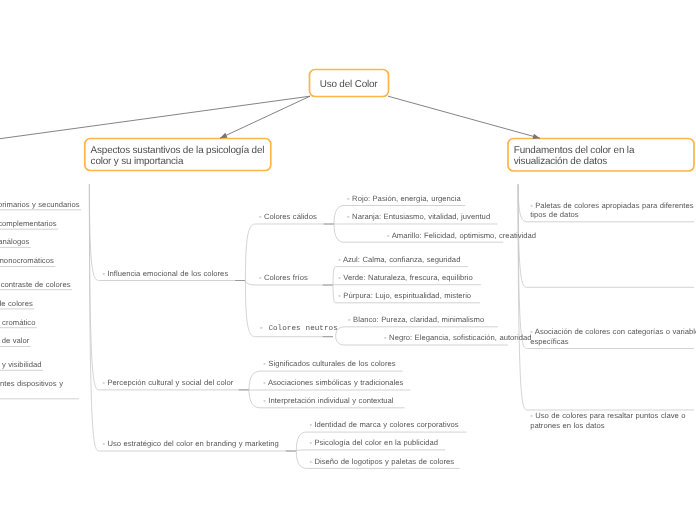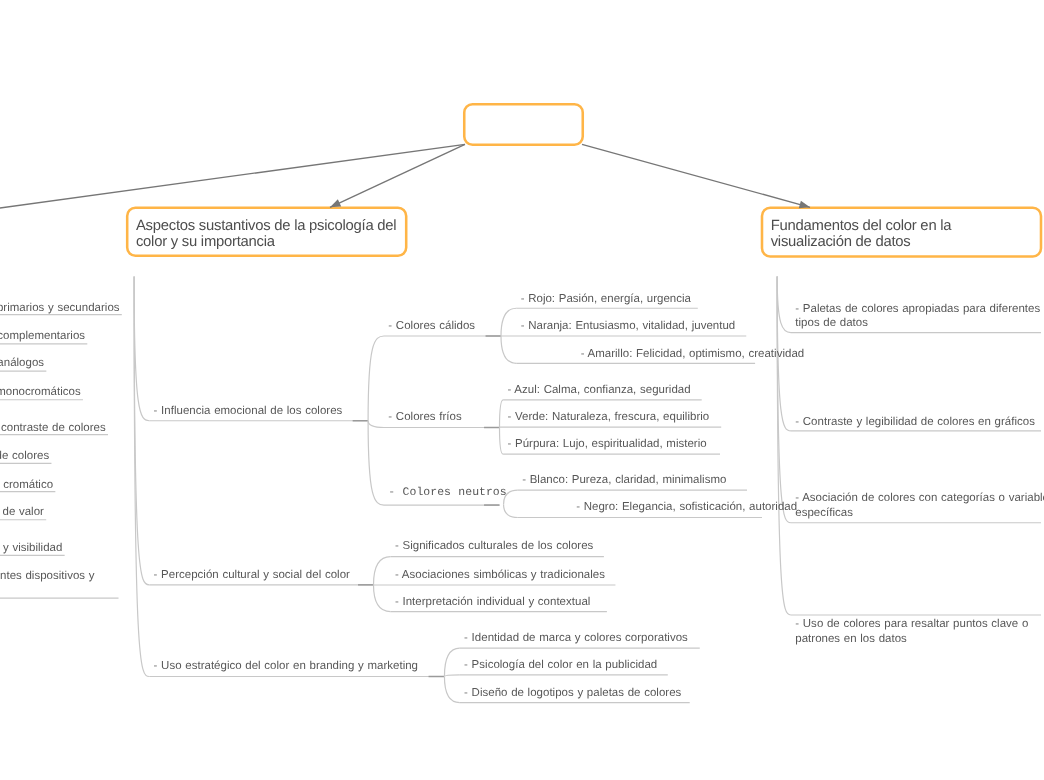--- a/index.html
+++ b/index.html
@@ -87,20 +87,21 @@
       <path d="M-60 229.2H58.2" fill="none" stroke="#c8c8c8" stroke-width="0.8"></path>
       <path d="M-60 247.4H30.9" fill="none" stroke="#c8c8c8" stroke-width="0.8"></path>
       <path d="M-60 266.5H55.3" fill="none" stroke="#c8c8c8" stroke-width="0.8"></path>
       <path d="M-60 289.7H72" fill="none" stroke="#c8c8c8" stroke-width="0.8"></path>
       <path d="M-60 308.9H34.3" fill="none" stroke="#c8c8c8" stroke-width="0.8"></path>
       <path d="M-60 327.7H36.9" fill="none" stroke="#c8c8c8" stroke-width="0.8"></path>
       <path d="M-60 346.5H30.8" fill="none" stroke="#c8c8c8" stroke-width="0.8"></path>
       <path d="M-60 370.3H43.1" fill="none" stroke="#c8c8c8" stroke-width="0.8"></path>
       <path d="M-60 398.8H79" fill="none" stroke="#c8c8c8" stroke-width="0.8"></path>
     </svg>
+<div class="boxnode" style="left: 309.5px; top: 69.5px; width: 79px; height: 27px; color: rgb(77, 77, 77);"><span>Uso del Color</span></div>
     <div class="boxnode multiline" style="left: 84.8px; top: 138.5px; width: 186px; height: 32px; color: rgb(77, 77, 77);"><span>Aspectos sustantivos de la psicología del color y su importancia</span></div>
     <div class="boxnode multiline" style="left: 508px; top: 138.5px; width: 186px; height: 45px; color: rgb(77, 77, 77);"><span>Fundamentos del color en la visualización de datos</span></div>
     <div class="leafnode" style="left: 102.4px; top: 268.8px; color: rgb(87, 87, 87);"><span class="dash">-</span><span> Influencia emocional de los colores</span></div>
     <div class="leafnode" style="left: 102.4px; top: 378.2px; color: rgb(87, 87, 87);"><span class="dash">-</span><span> Percepción cultural y social del color</span></div>
     <div class="leafnode" style="left: 102.4px; top: 439.3px; color: rgb(87, 87, 87);"><span class="dash">-</span><span> Uso estratégico del color en branding y marketing</span></div>
     <div class="leafnode" style="left: 258.9px; top: 212.3px; color: rgb(87, 87, 87);"><span class="dash">-</span><span> Colores cálidos</span></div>
     <div class="leafnode" style="left: 258.9px; top: 273.3px; color: rgb(87, 87, 87);"><span class="dash">-</span><span> Colores fríos</span></div>
     <div class="leafnode" style="left: 258.9px; top: 325px; color: rgb(87, 87, 87); font-family: Liberation Mono, monospace;"><span class="dash">-</span><span> Colores neutros</span></div>
     <div class="leafnode" style="left: 347.1px; top: 193.8px; color: rgb(87, 87, 87);"><span class="dash">-</span><span> Rojo: Pasión, energía, urgencia</span></div>
     <div class="leafnode" style="left: 347.1px; top: 212.3px; color: rgb(87, 87, 87);"><span class="dash">-</span><span> Naranja: Entusiasmo, vitalidad, juventud</span></div>
@@ -110,21 +111,20 @@
     <div class="leafnode" style="left: 338.3px; top: 291.1px; color: rgb(87, 87, 87);"><span class="dash">-</span><span> Púrpura: Lujo, espiritualidad, misterio</span></div>
     <div class="leafnode" style="left: 348.1px; top: 315.1px; color: rgb(87, 87, 87);"><span class="dash">-</span><span> Blanco: Pureza, claridad, minimalismo</span></div>
     <div class="leafnode" style="left: 348.1px; top: 333.3px; color: rgb(87, 87, 87); margin-left: 36px;"><span class="dash">-</span><span> Negro: Elegancia, sofisticación, autoridad</span></div>
     <div class="leafnode" style="left: 263.3px; top: 359.4px; color: rgb(87, 87, 87);"><span class="dash">-</span><span> Significados culturales de los colores</span></div>
     <div class="leafnode" style="left: 263.3px; top: 378.3px; color: rgb(87, 87, 87);"><span class="dash">-</span><span> Asociaciones simbólicas y tradicionales</span></div>
     <div class="leafnode" style="left: 263.3px; top: 396.1px; color: rgb(87, 87, 87);"><span class="dash">-</span><span> Interpretación individual y contextual</span></div>
     <div class="leafnode" style="left: 309.4px; top: 420.4px; color: rgb(87, 87, 87);"><span class="dash">-</span><span> Identidad de marca y colores corporativos</span></div>
     <div class="leafnode" style="left: 309.4px; top: 438.2px; color: rgb(87, 87, 87);"><span class="dash">-</span><span> Psicología del color en la publicidad</span></div>
     <div class="leafnode" style="left: 309.4px; top: 456.7px; color: rgb(87, 87, 87);"><span class="dash">-</span><span> Diseño de logotipos y paletas de colores</span></div>
     <div class="leafnode leafwrap" style="left: 530.2px; top: 200.5px; width: 167px; color: rgb(87, 87, 87);"><span class="dash">-</span><span> Paletas de colores apropiadas para diferentes tipos de datos</span></div>
-    <div class="leafnode" style="left: 530.2px; top: 275.6px; color: rgb(87, 87, 87);"><span class="dash">-</span><span> Contraste y legibilidad de colores en gráficos</span></div>
     <div class="leafnode leafwrap" style="left: 530.2px; top: 327.2px; width: 175px; color: rgb(87, 87, 87);"><span class="dash">-</span><span> Asociación de colores con categorías o variables específicas</span></div>
     <div class="leafnode leafwrap" style="left: 530.2px; top: 411px; width: 167px; color: rgb(87, 87, 87);"><span class="dash">-</span><span> Uso de colores para resaltar puntos clave o patrones en los datos</span></div>
     <div class="leafnode" style="right: 616.3px; text-align: right; top: 199.6px; color: rgb(87, 87, 87);"><span>Colores primarios y secundarios</span></div>
     <div class="leafnode" style="right: 639.3px; text-align: right; top: 219px; color: rgb(87, 87, 87);"><span>Colores complementarios</span></div>
     <div class="leafnode" style="right: 666.6px; text-align: right; top: 237.2px; color: rgb(87, 87, 87);"><span>Colores análogos</span></div>
     <div class="leafnode" style="right: 642.2px; text-align: right; top: 256.3px; color: rgb(87, 87, 87);"><span>Colores monocromáticos</span></div>
     <div class="leafnode" style="right: 625.5px; text-align: right; top: 279.5px; color: rgb(87, 87, 87);"><span>Tipos de contraste de colores</span></div>
     <div class="leafnode" style="right: 663.2px; text-align: right; top: 298.7px; color: rgb(87, 87, 87);"><span>Contraste de colores</span></div>
     <div class="leafnode" style="right: 660.6px; text-align: right; top: 317.5px; color: rgb(87, 87, 87);"><span>Contraste cromático</span></div>
     <div class="leafnode" style="right: 666.7px; text-align: right; top: 336.3px; color: rgb(87, 87, 87);"><span>Contraste de valor</span></div>

